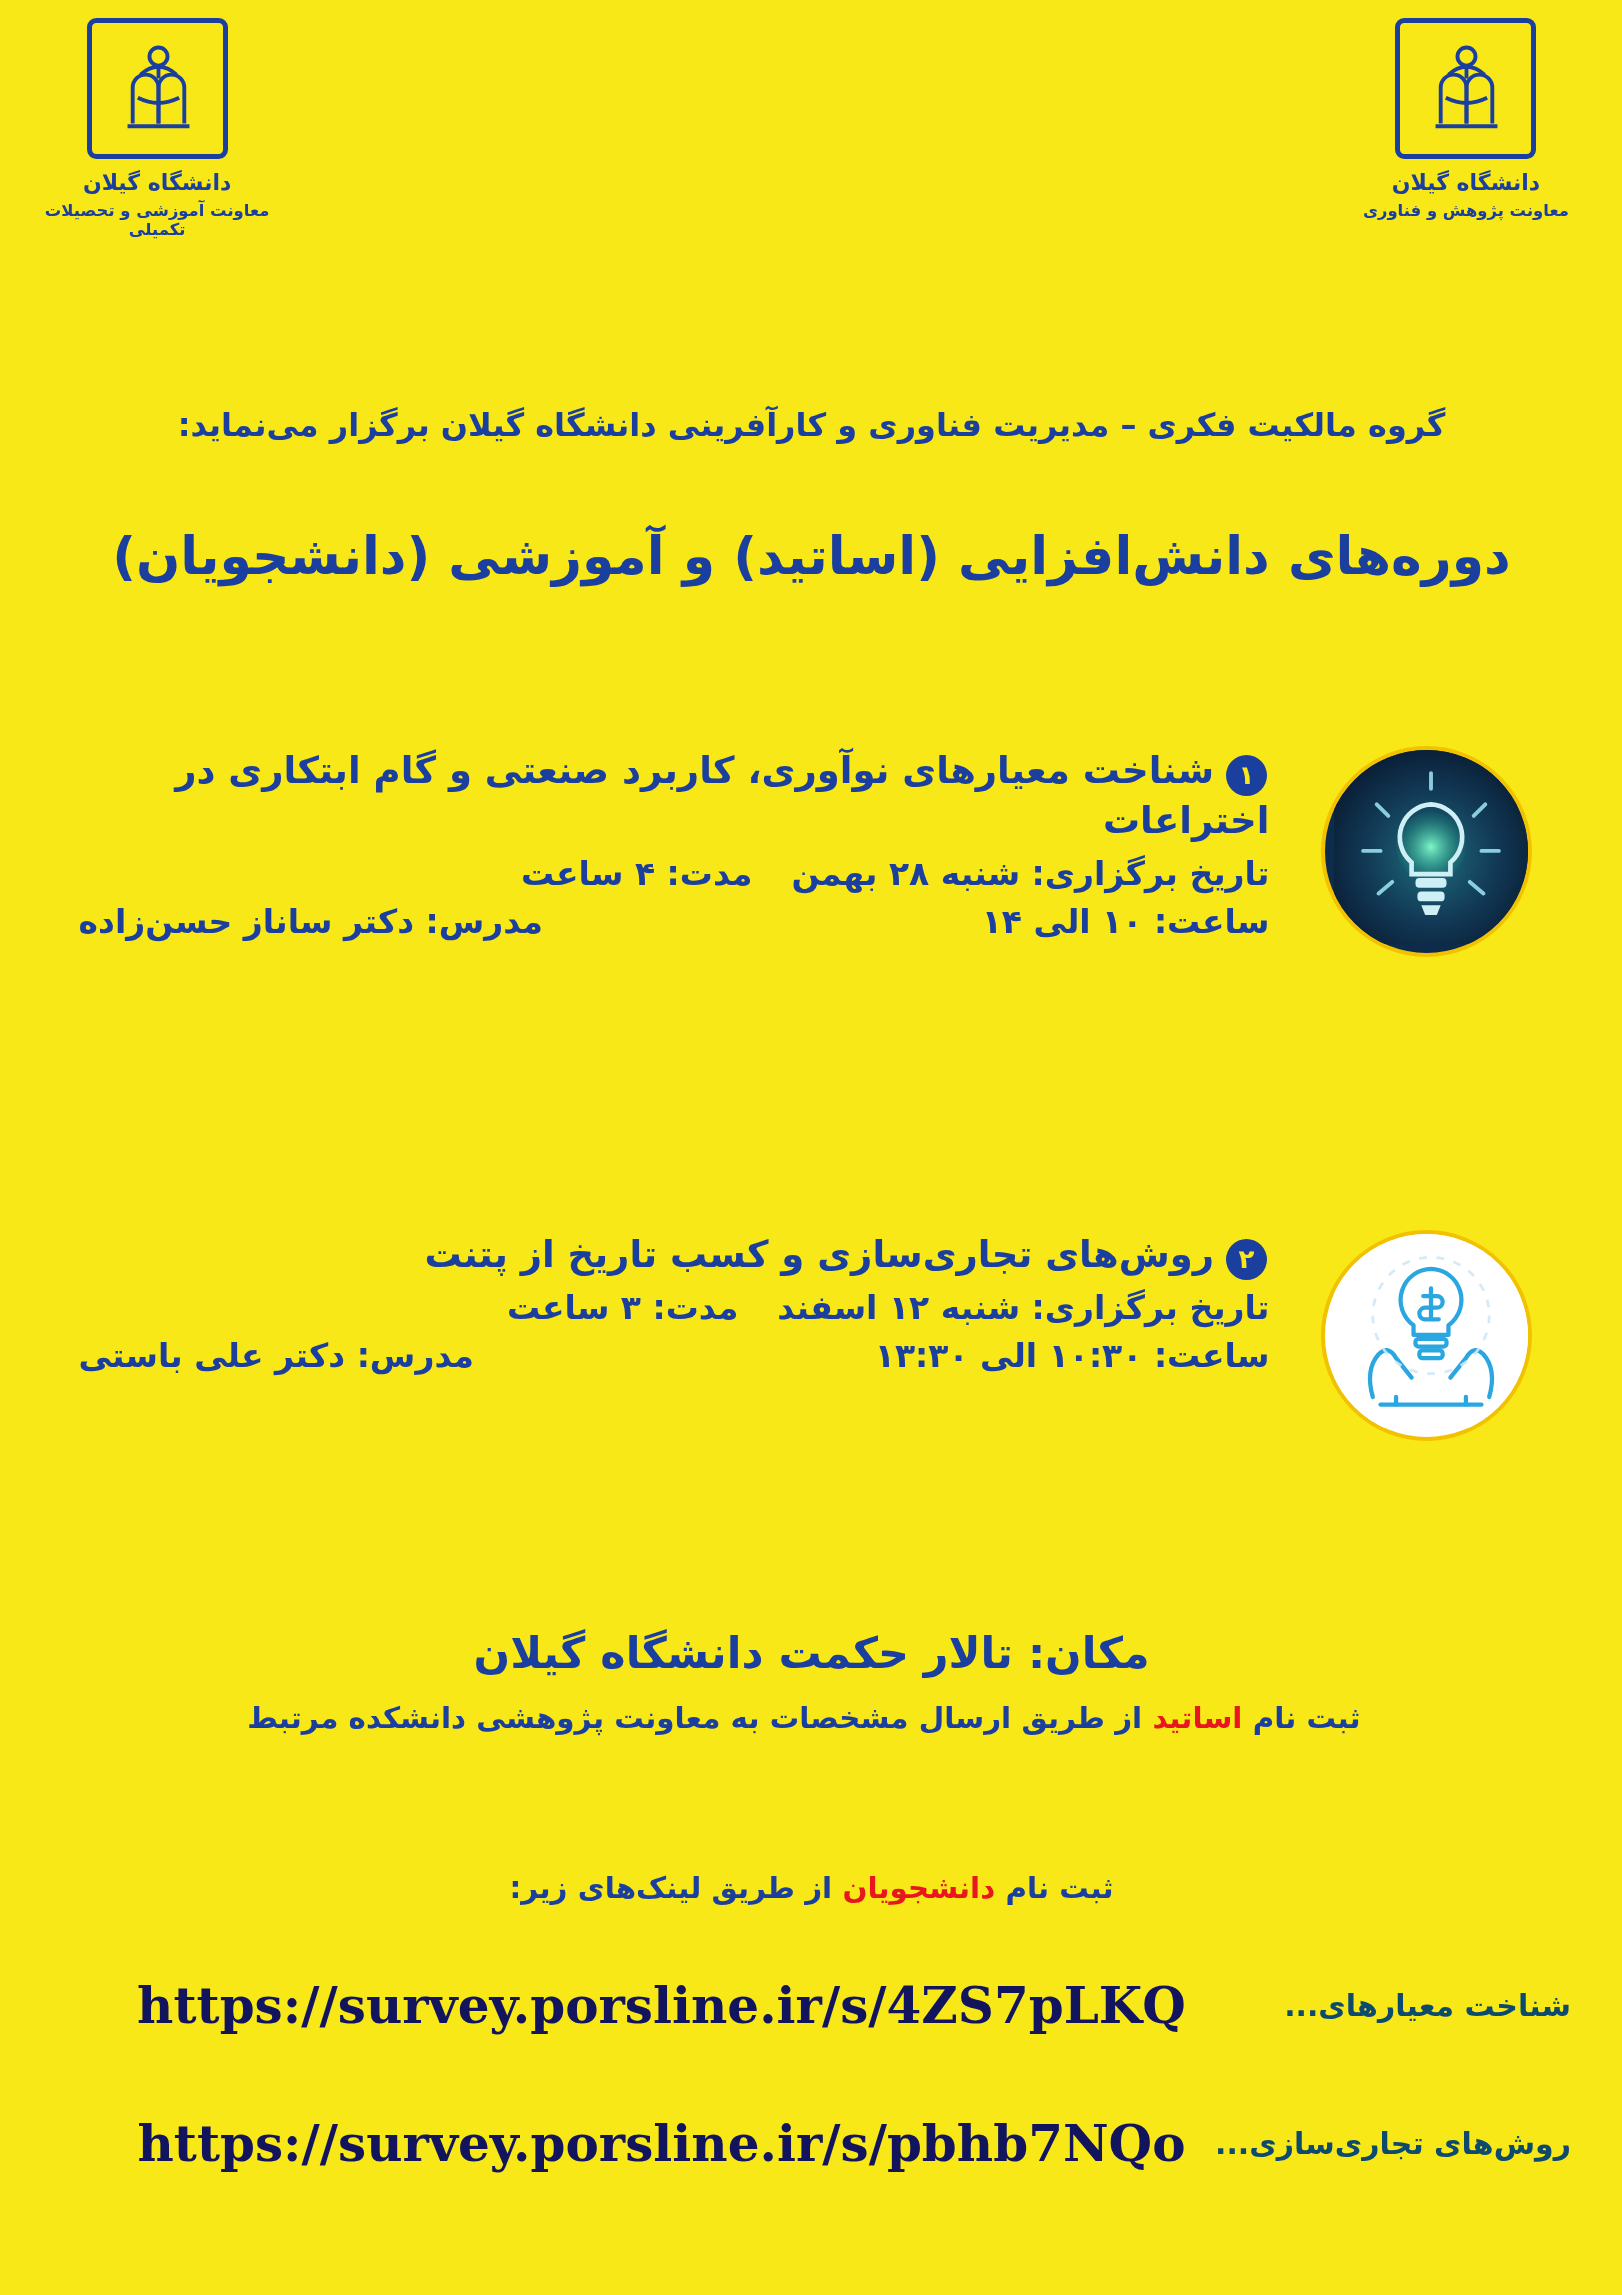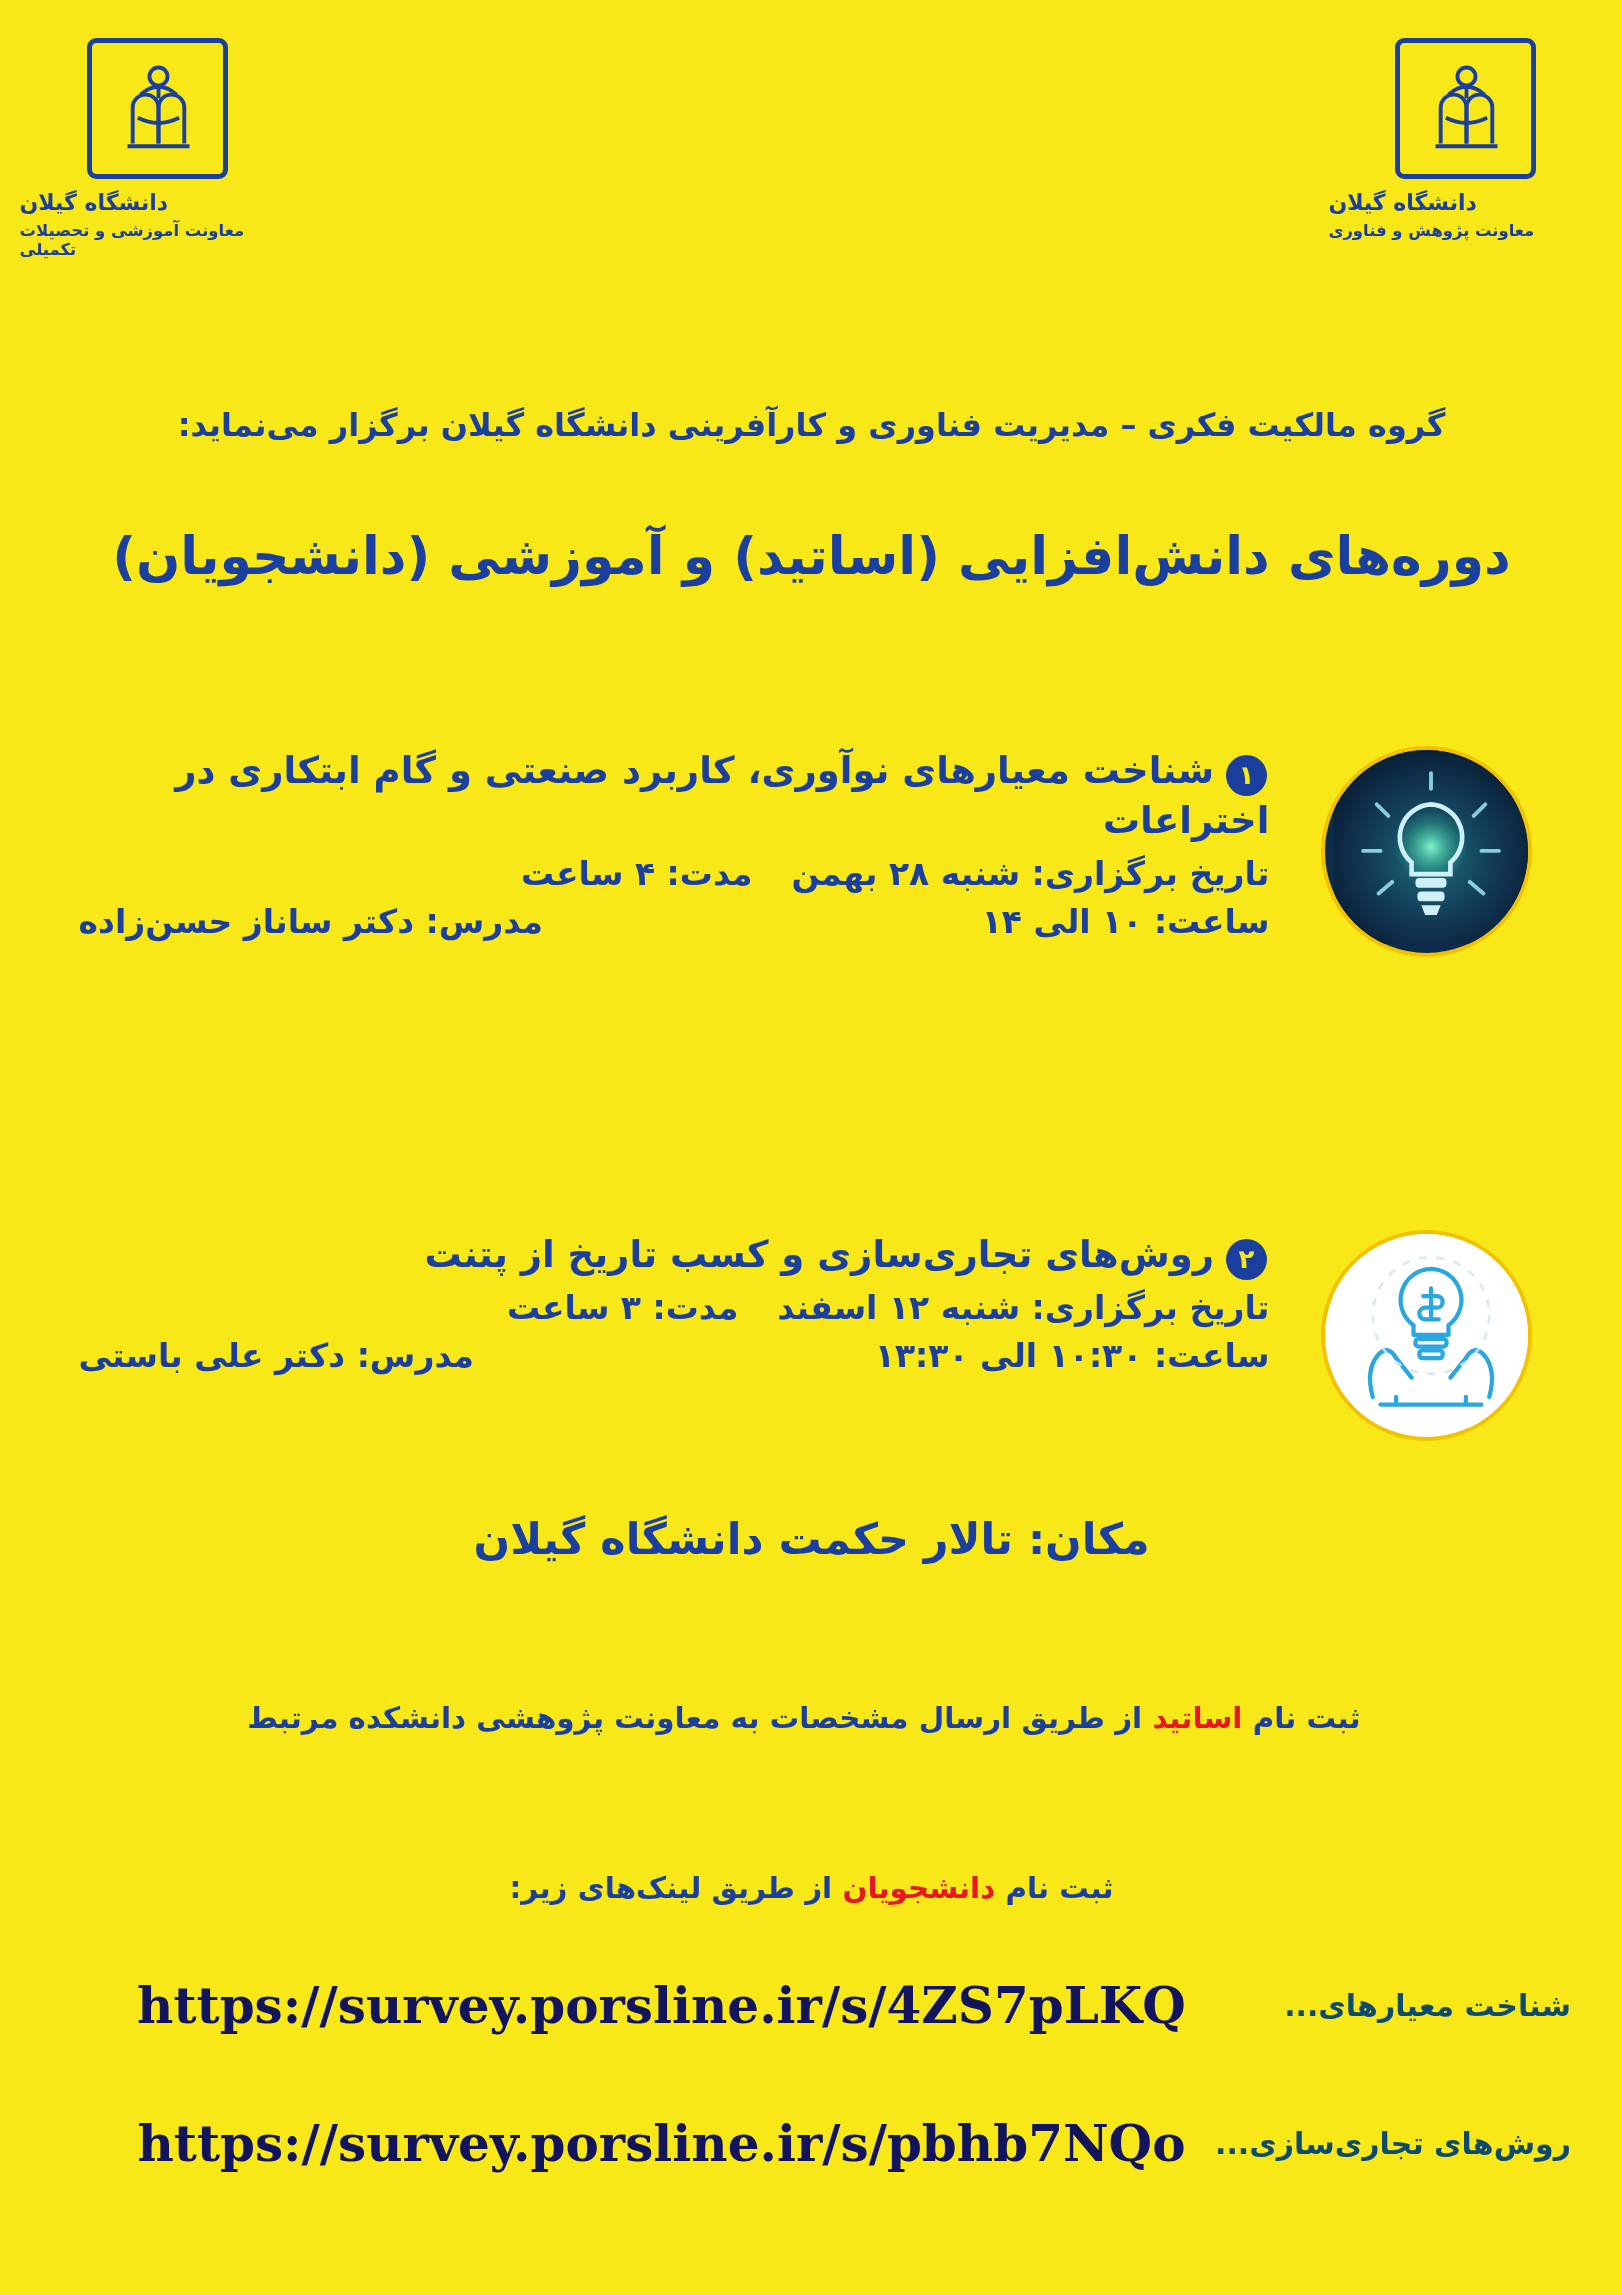--- a/index.html
+++ b/index.html
@@ -11,23 +11,23 @@
     height: 2295px;
     background: #f9e818;
     font-family: "DejaVu Sans", "Liberation Sans", sans-serif;
     position: relative;
     overflow: hidden;
   }
 
   
   .logo-block {
     position: absolute;
-    top: 38px;
+    top: 18px;
     width: 275px;
-    text-align: left;
+    text-align: center;
     color: #1a3f9e;
   }
   .logo-left { left: 19.6px; }
   .logo-right { right: 19.6px; }
 
   .logo-frame {
     width: 141px;
     height: 141px;
     border: 5.9px solid #1a3f9e;
     border-radius: 9.2px;
@@ -147,21 +147,21 @@
     position: relative;
     background: #0d2b4a;
   }
   .icon-circle.light {
     background: #ffffff;
   }
 
   
   .venue {
     position: absolute;
-    top: 1514px;
+    top: 1628px;
     left: 0; right: 0;
     text-align: center;
     font-size: 43px;
     font-weight: bold;
     color: #1a3f9e;
   }
 
   
   .reg-faculty {
     position: absolute;

